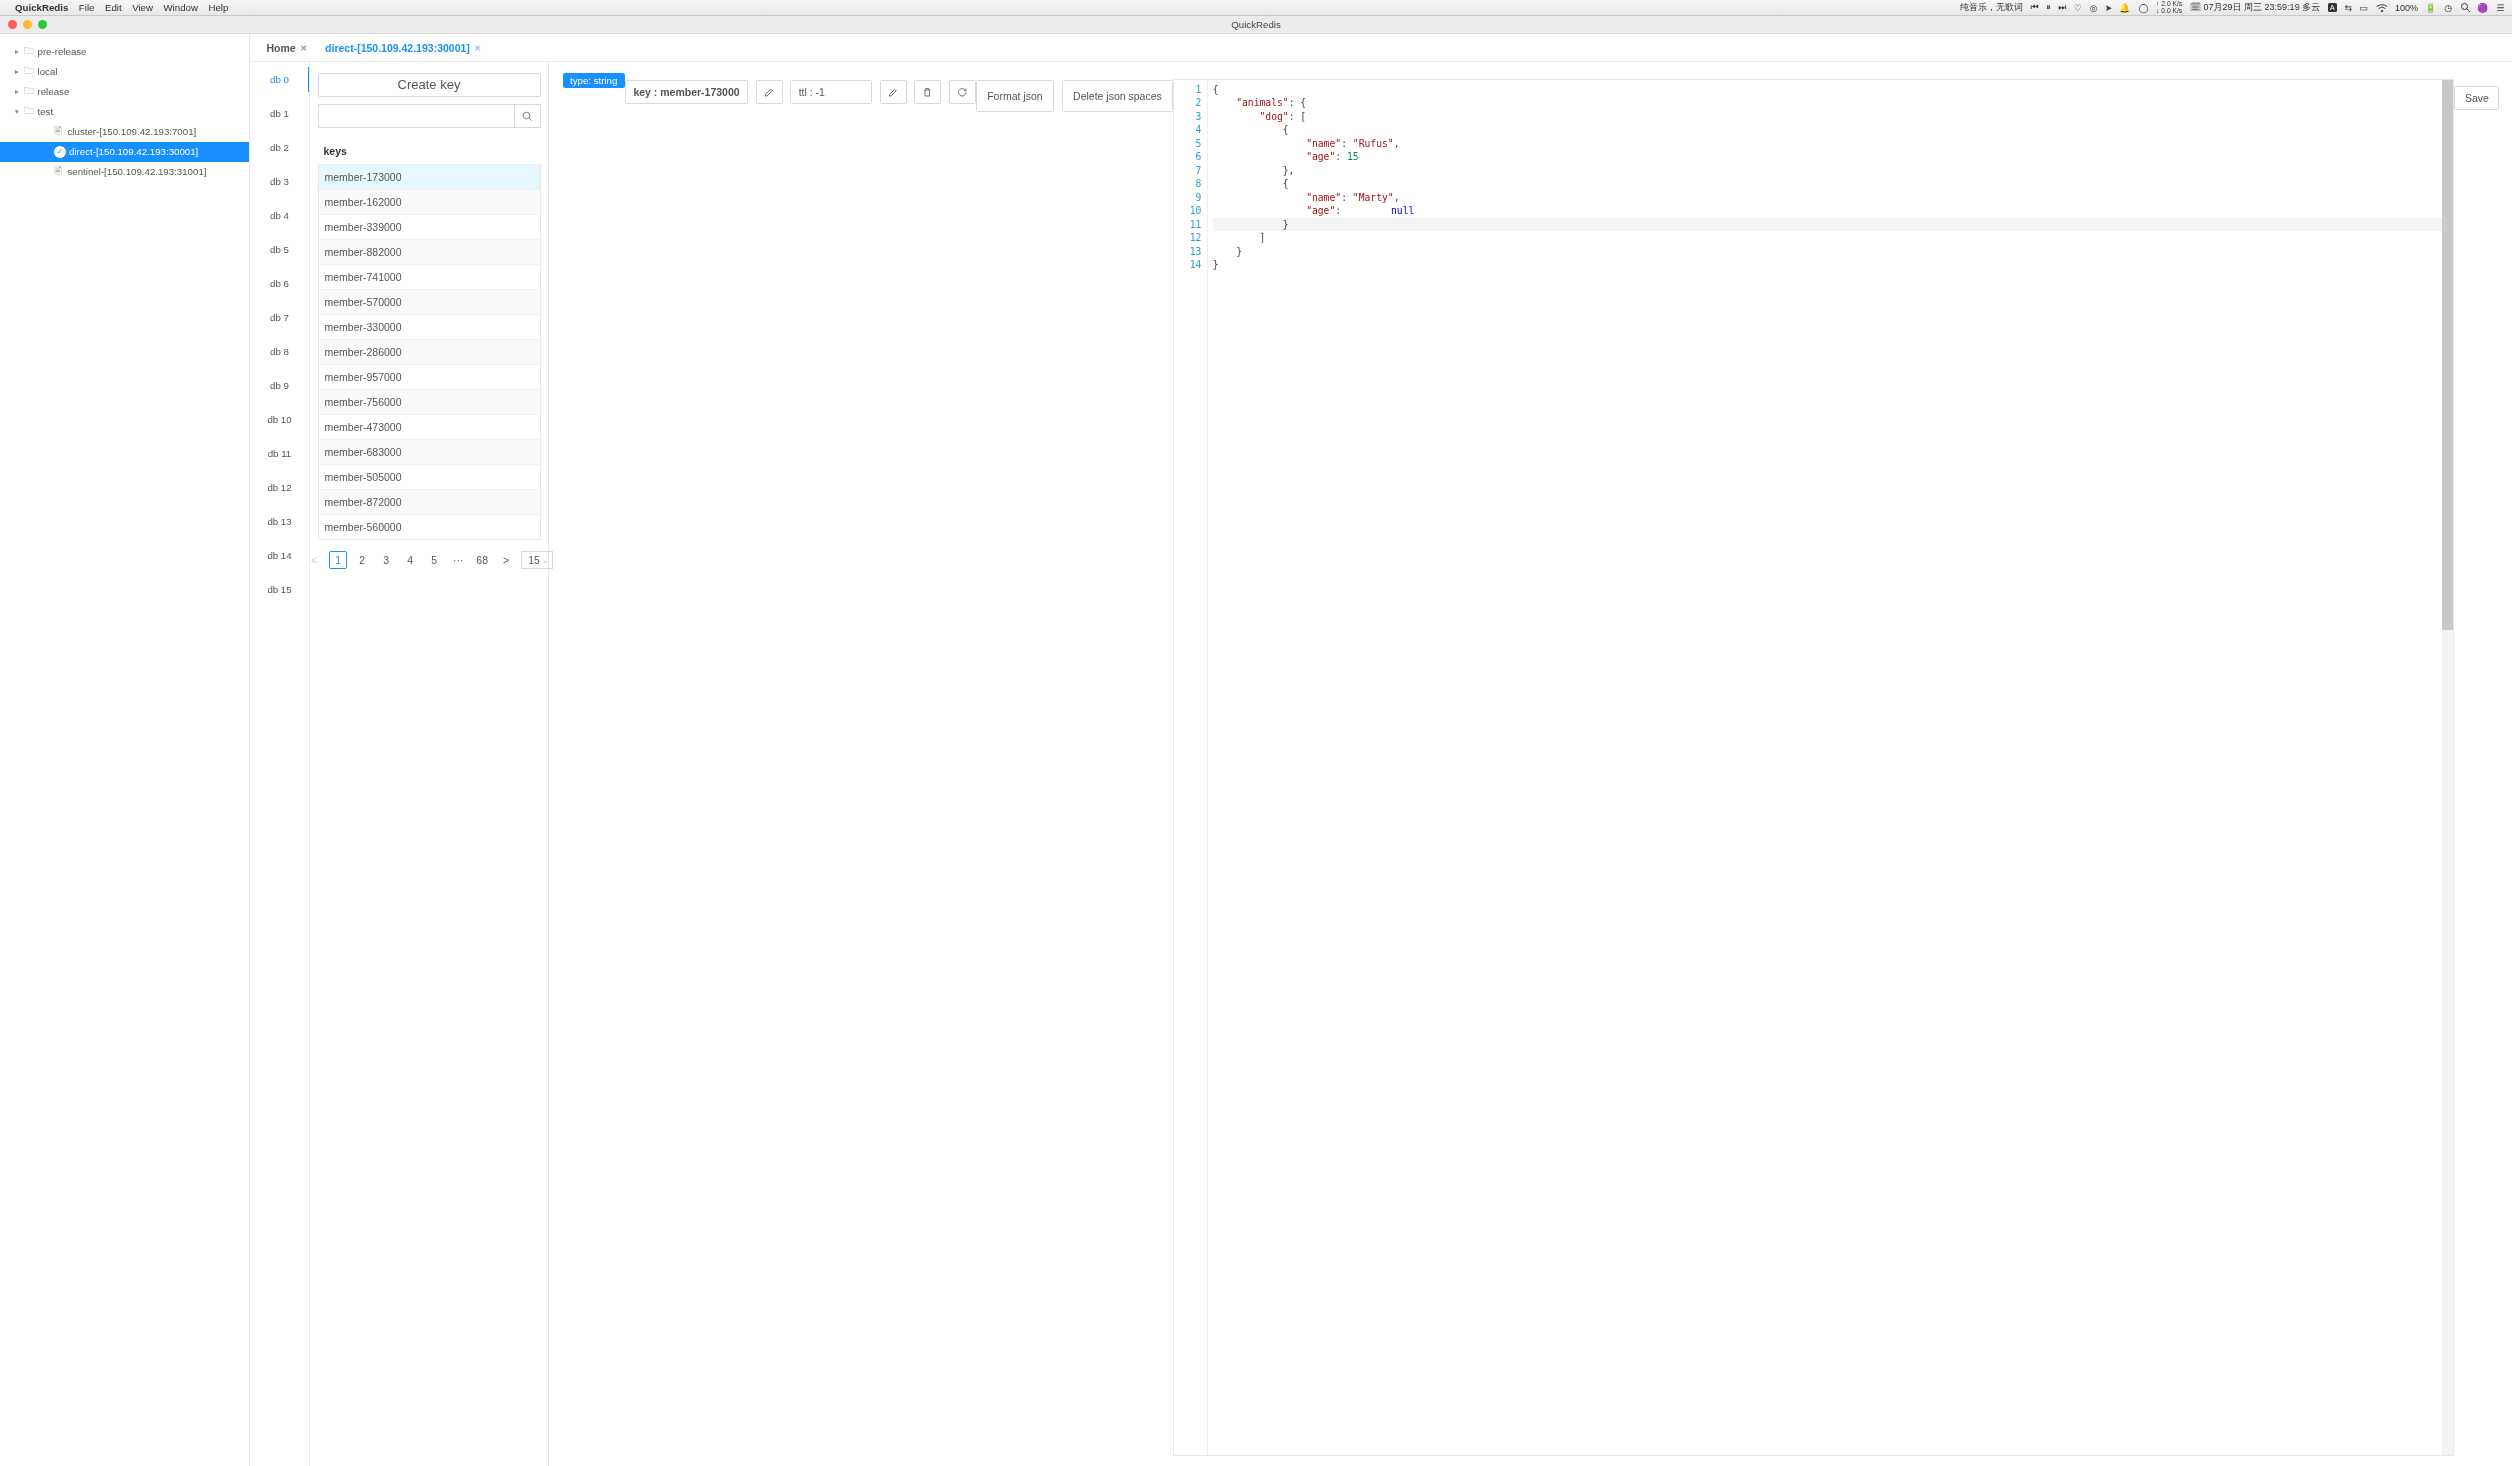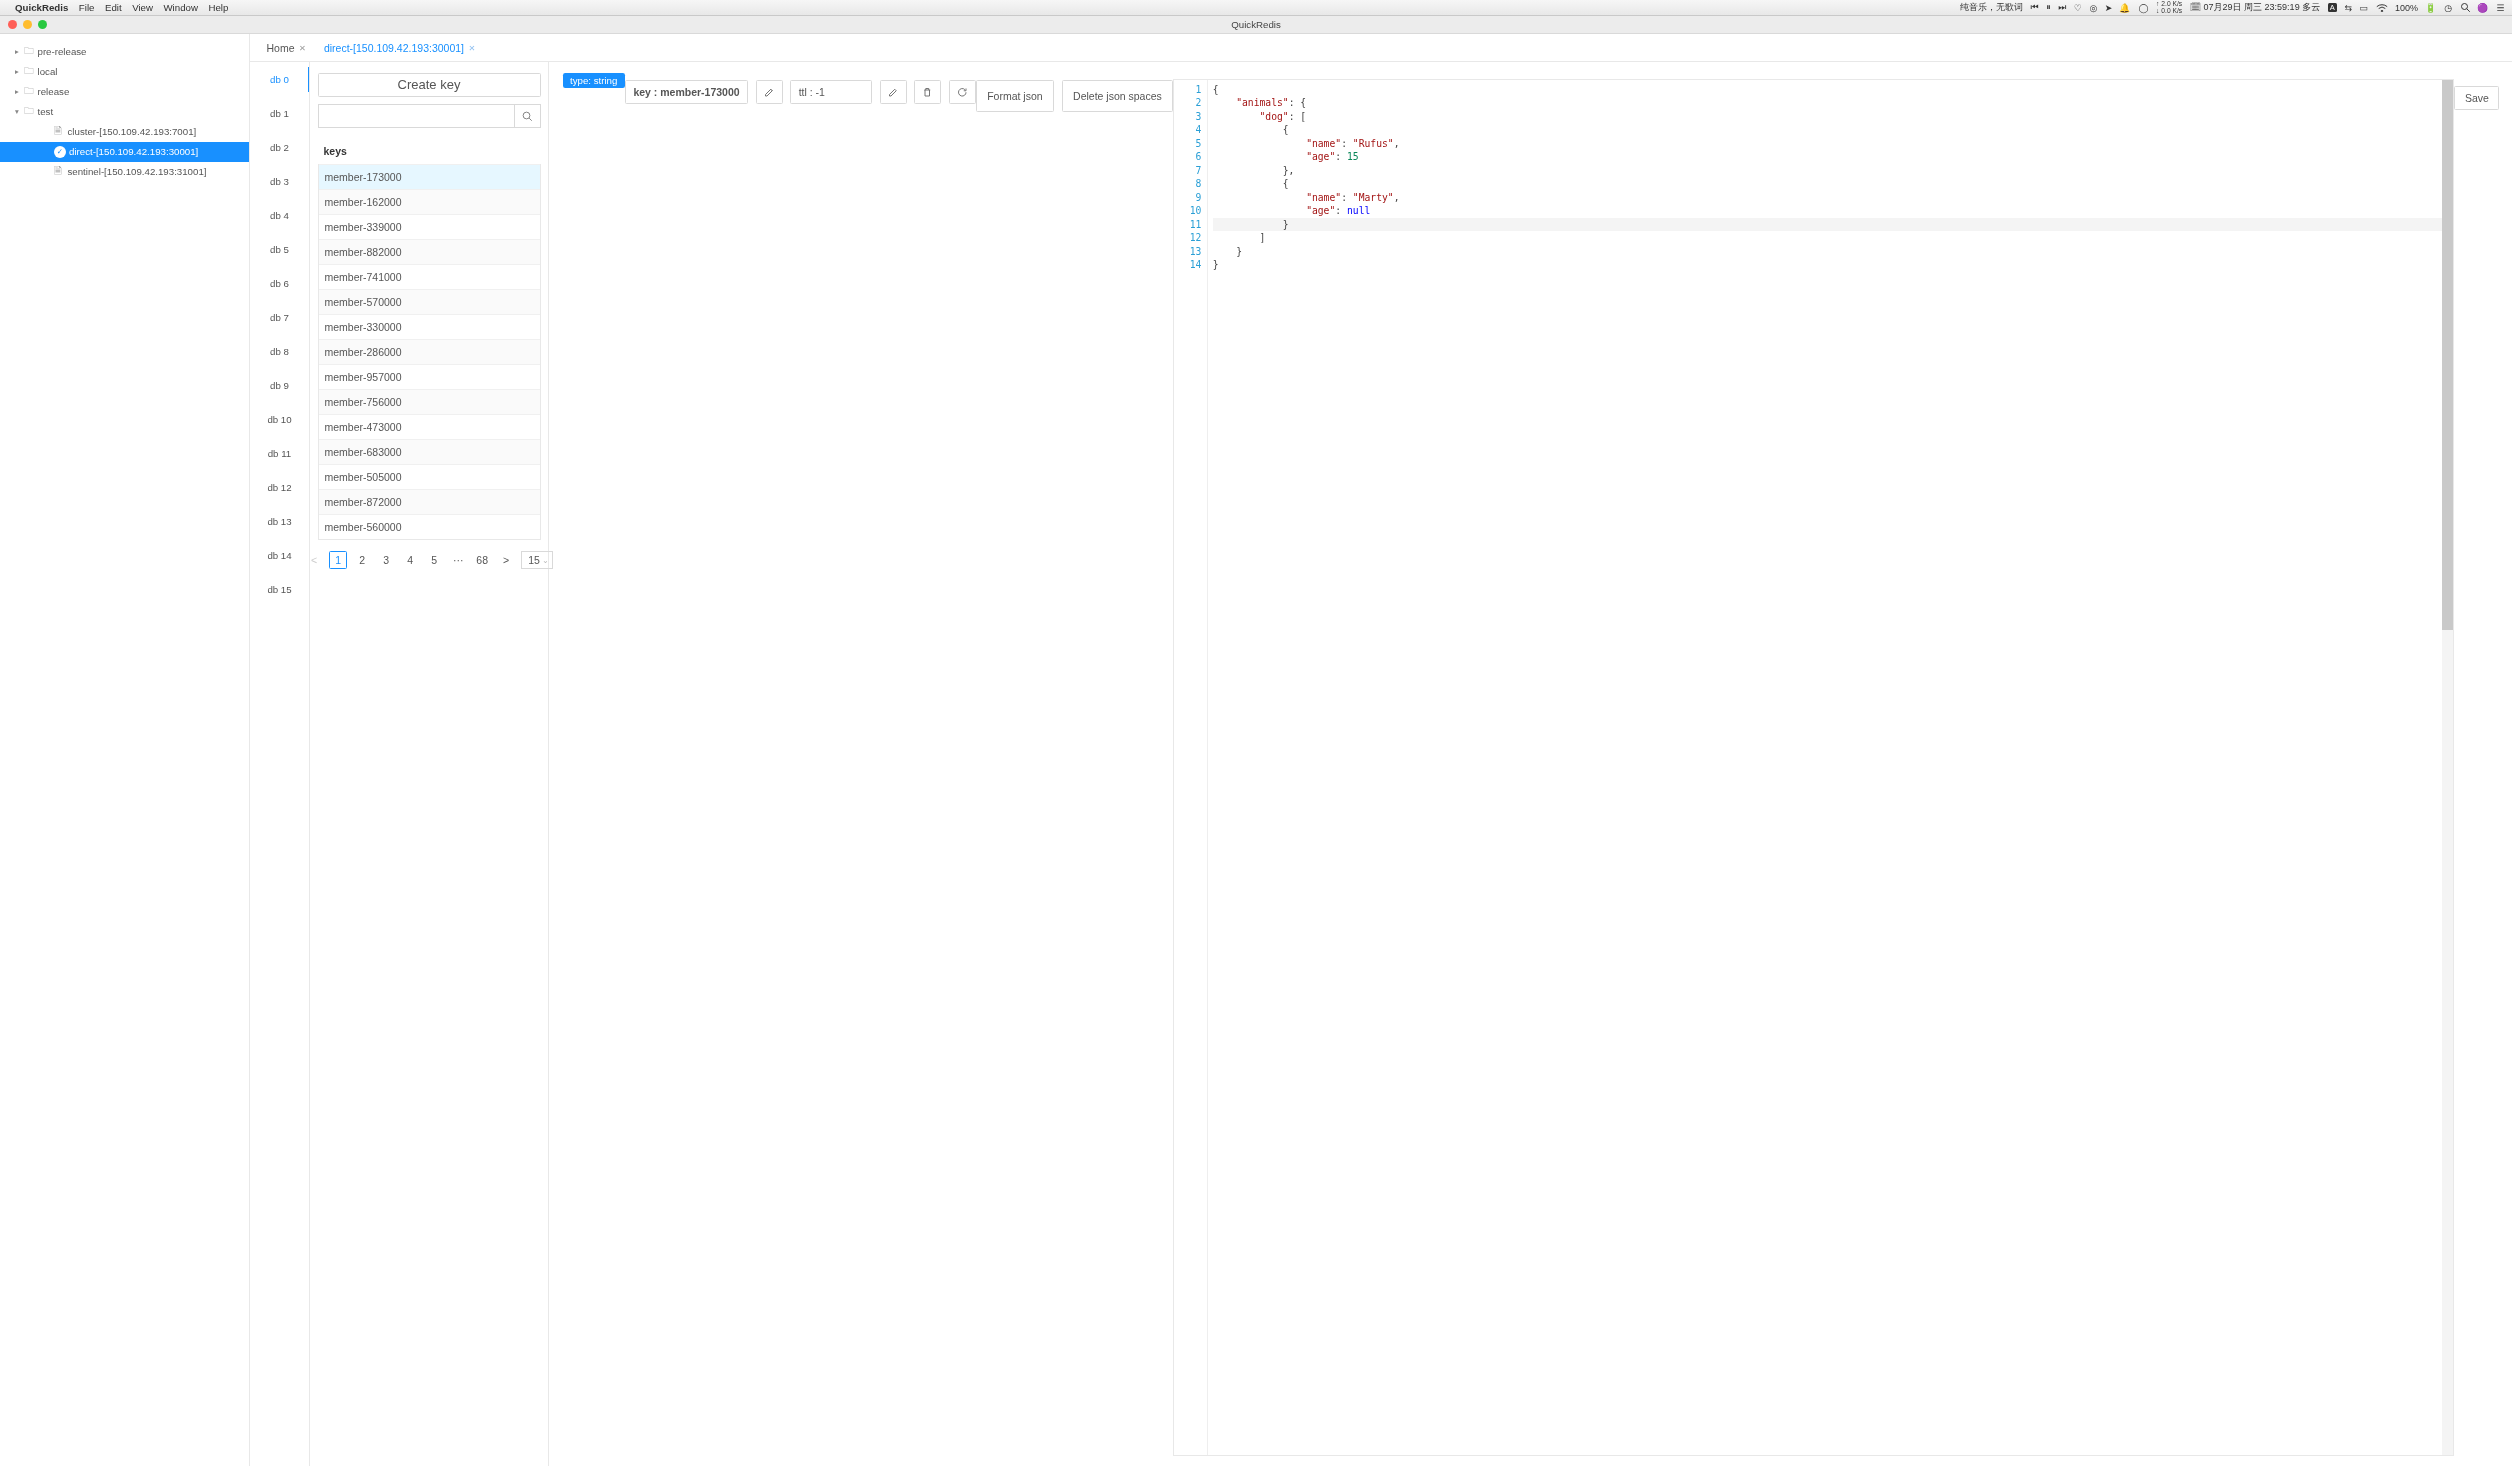--- a/index.html
+++ b/index.html
@@ -29,21 +29,21 @@
 .tree-row { display:flex; align-items:center; height:20px; padding-left:15px; cursor:pointer; color:#555; }
 .tree-row .caret { width:9px; font-size:7.5px; color:#888; }
 .tree-row .icon { width:13.5px; font-size:9.7px; color:#888; }
 .tree-row.indent2 { padding-left:45px; }
 .tree-row.selected { background:#1890ff; color:#fff; }
 .tree-row.selected .icon, .tree-row.selected .caret { color:#fff; }
 .tree-row .check { width:12px; height:12px; border-radius:50%; background:#fff; color:#1890ff; display:inline-flex; align-items:center; justify-content:center; font-size:7.5px; margin-right:3px; }
 
 
 .content { flex:1; display:flex; flex-direction:column; }
-.tabs { height:28px; border-bottom:0.7px solid #e8e8e8; display:flex; align-items:stretch; padding:0 7.5px; }
+.tabs { height:28px; border-bottom:0.7px solid #e8e8e8; display:flex; align-items:stretch; padding:0 7.5px;font-weight:bold; }
 .tab { display:flex; align-items:center; padding:0 9px; font-size:10.5px; color:#555; cursor:pointer; }
 .tab.active { color:#1890ff; }
 .tab .close { margin-left:4.5px; font-size:8.2px; color:#999; }
 .tab.active .close { color:#8fbff0; }
 
 .panes { flex:1; display:flex; overflow:hidden; }
 
 
 .dblist { width:60px; border-right:0.7px solid #e8e8e8; overflow-y:auto; }
 .dbitem { height:34px; display:flex; align-items:center; justify-content:center; color:#555; cursor:pointer; position:relative; }
@@ -78,21 +78,21 @@
 .toolbtns { display:flex; gap:7.5px; margin-top:7.5px; }
 .toolbtn { height:32px; border:0.7px solid #d9d9d9; border-radius:1.5px; padding:0 10.5px; display:flex; align-items:center; cursor:pointer; font-size:10.5px; color:#555; background:#fff; }
 
 .editor { flex:1; margin-top:6px; border:0.7px solid #e8e8e8; display:flex; font-family: Menlo, Consolas, monospace; font-size:9.7px; overflow:hidden; position:relative; }
 .gutter { width:34px; background:#fff; text-align:right; padding:3px 6px 3px 0; color:#2a9fd6; border-right:0.7px solid #eee; }
 .gutter div { height:13.5px; line-height:13.5px; }
 .code { flex:1; padding:3px 4.5px; white-space:pre; color:#444; line-height:13.5px; overflow:auto; }
 .code .k { color:#a31515; }
 .code .s { color:#a31515; }
 .code .n { color:#098658; }
-.code .null { color:#0000ff; }
+.code .null { color:#0000ff;margin-left:44px; }
 .code .hl { background:#f4f4f4; display:inline-block; width:100%; }
 .vscroll { position:absolute; right:0; top:0; width:10.5px; height:100%; background:#f4f4f4; }
 .vscroll .thumb { background:#c9c9c9; width:100%; }
 
 .savebtn { margin-top:13px; width:45px; height:24px; }
 
 svg { display:block; }
 </style>
 </head>
 <body>

